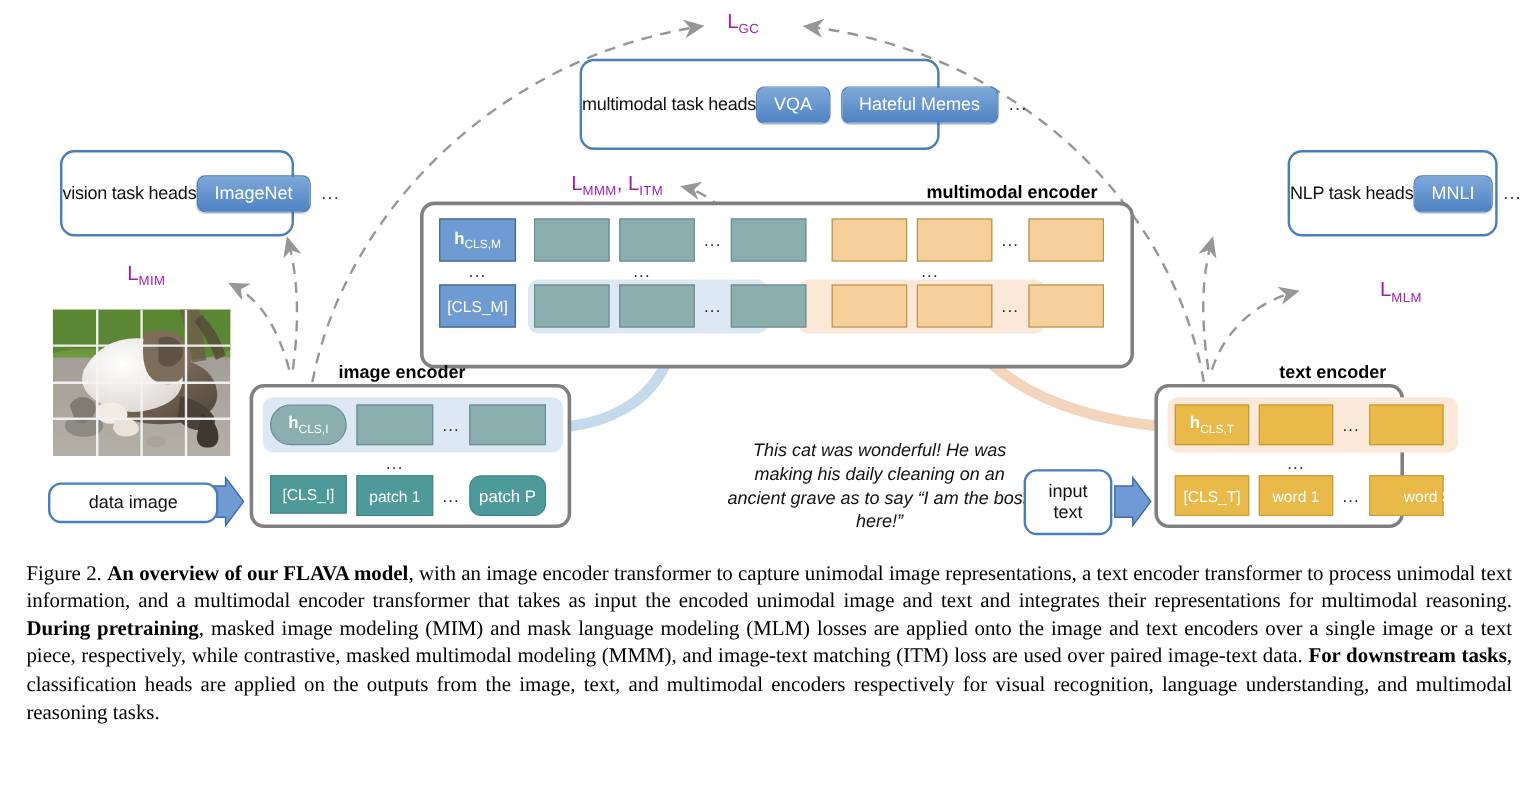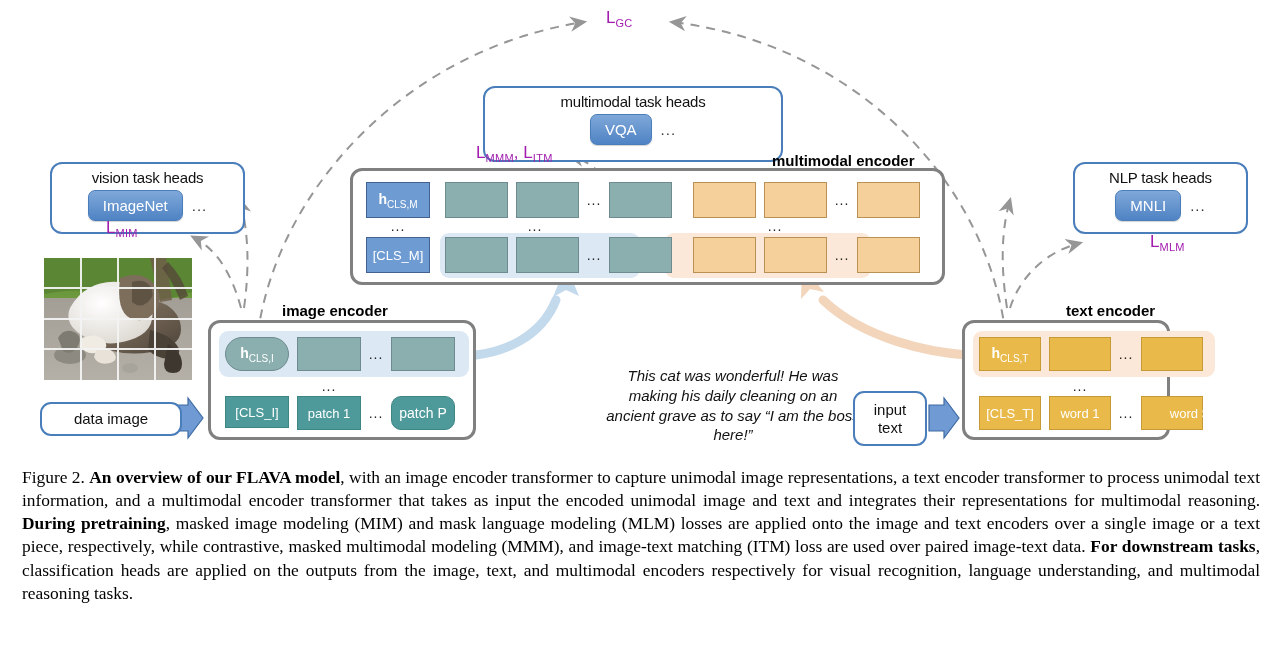--- a/index.html
+++ b/index.html
@@ -9,22 +9,22 @@
     overflow:hidden;position:relative;
   }
   #fig{position:absolute;left:0;top:0;width:1280px;height:460px;}
   #svg-layer{position:absolute;left:0;top:0;width:1280px;height:460px;pointer-events:none;}
 
   .abs{position:absolute;}
 
   
   .headpanel{
     border:2px solid #4a7ebb;border-radius:12px;background:#fff;
-    box-sizing:border-box;display:flex;flex-direction:column;
-    align-items:center;justify-content:flex-start;margin-top:37px;
+    box-sizing:border-box;display:flex;flex-direction:row;
+    align-items:center;justify-content:flex-start;
   }
   .headpanel .ptitle{
     font-size:15px;color:#111;margin-top:5px;margin-bottom:4px;
     white-space:nowrap;letter-spacing:-0.2px;
   }
   .headrow{display:flex;align-items:center;gap:9px;}
   .pill{
     background:linear-gradient(180deg,#7fa8d9 0%,#4f83c4 100%);
     border:1px solid #4a7ebb;border-radius:7px;color:#fff;
     font-size:15px;padding:6px 14px;white-space:nowrap;
@@ -199,20 +199,21 @@
   </svg>
 
   <div class="loss" style="left:606px;top:8px;">
     <span>L</span><sub>GC</sub>
   </div>
 
   <div class="headpanel abs" style="left:483px;top:49px;width:300px;height:76px;">
     <div class="ptitle">multimodal task heads</div>
     <div class="headrow">
       <div class="pill">VQA</div>
+      <div class="pill">Hateful Memes</div>
       <div class="dots">...</div>
     </div>
   </div>
 
   <div class="headpanel abs" style="left:50px;top:125px;width:195px;height:72px;">
     <div class="ptitle">vision task heads</div>
     <div class="headrow">
       <div class="pill">ImageNet</div>
       <div class="dots">...</div>
     </div>
@@ -232,21 +233,21 @@
 
   <div class="loss" style="left:106px;top:218px;">
     <span>L</span><sub>MIM</sub>
   </div>
 
   <div class="loss" style="left:1150px;top:232px;">
     <span>L</span><sub>MLM</sub>
   </div>
 
   <div class="enclabel" style="left:772px;top:152px;">multimodal encoder</div>
-  <div class="encoder" style="left:350px;top:168px;width:595px;height:117px;">
+  <div class="encoder" style="left:350px;top:168px;width:595px;height:139px;">
 
     <div class="hilite-blue" style="left:87px;top:62px;width:200px;height:45px;"></div>
     <div class="hilite-orange" style="left:312px;top:62px;width:206px;height:45px;"></div>
 
     <div class="tok tok-blue abs" style="left:13px;top:11px;width:64px;height:36px;">
       <span><b>h</b><sub style="font-size:10px">CLS,M</sub></span>
     </div>
     <div class="tok tok-teal abs" style="left:92px;top:11px;width:63px;height:36px;"></div>
     <div class="tok tok-teal abs" style="left:163px;top:11px;width:63px;height:36px;"></div>
     <div class="rowdots abs" style="left:228px;top:11px;width:26px;height:36px;">...</div>

